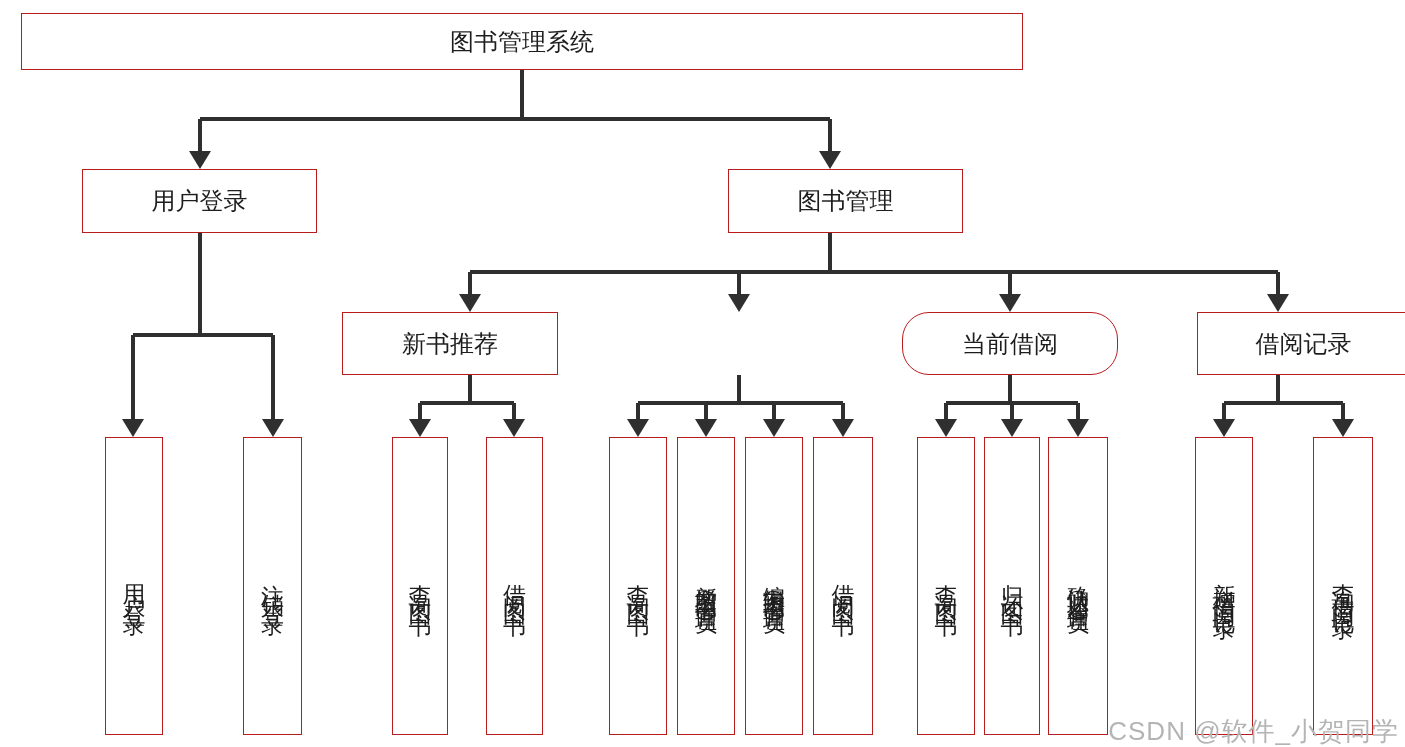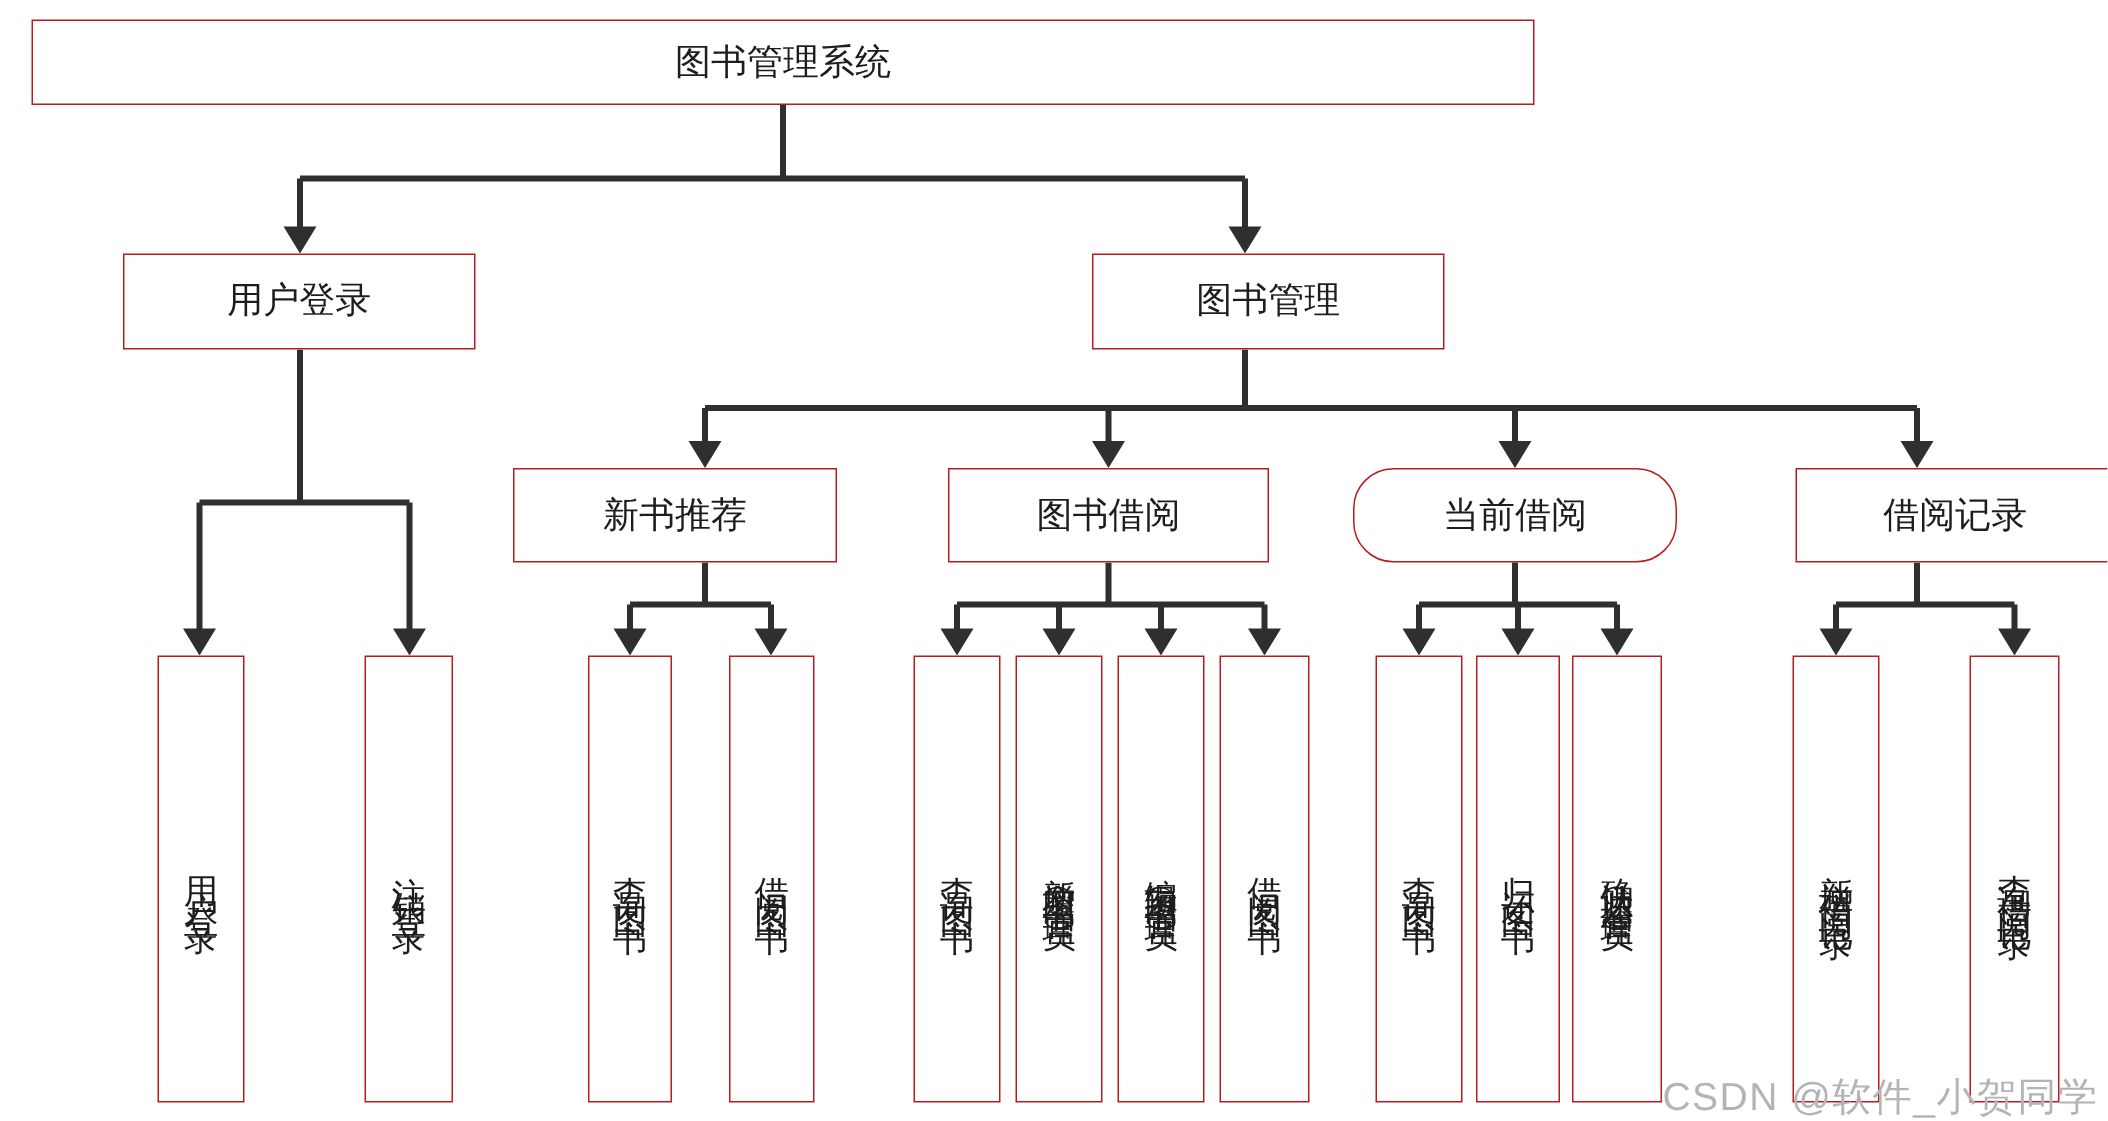--- a/index.html
+++ b/index.html
@@ -61,21 +61,20 @@
       <polygon points="1332,419 1354,419 1343,437"></polygon>
     </g>
   </svg>
 
   <div class="box" style="left:21px;top:13px;width:1002px;height:57px;">图书管理系统</div>
 
   <div class="box" style="left:82px;top:169px;width:235px;height:64px;">用户登录</div>
   <div class="box" style="left:712px;top:169px;width:235px;height:64px;margin-left:16px;">图书管理</div>
 
   <div class="box" style="left:342px;top:312px;width:216px;height:63px;">新书推荐</div>
-  <div class="box" style="left:632px;top:312px;width:214px;height:63px;">图书借阅</div>
   <div class="box" style="left:902px;top:312px;width:216px;height:63px;border-radius:27px;">当前借阅</div>
   <div class="box" style="left:1172px;top:312px;width:213px;height:63px;margin-left:25px;">借阅记录</div>
 
   <div class="box vbox" style="left:105px;top:437px;width:58px;height:298px;">用户登录</div>
   <div class="box vbox" style="left:243px;top:437px;width:59px;height:298px;">注销登录</div>
 
   <div class="box vbox" style="left:392px;top:437px;width:56px;height:298px;">查询图书</div>
   <div class="box vbox" style="left:486px;top:437px;width:57px;height:298px;">借阅图书</div>
 
   <div class="box vbox" style="left:609px;top:437px;width:58px;height:298px;">查询图书</div>

